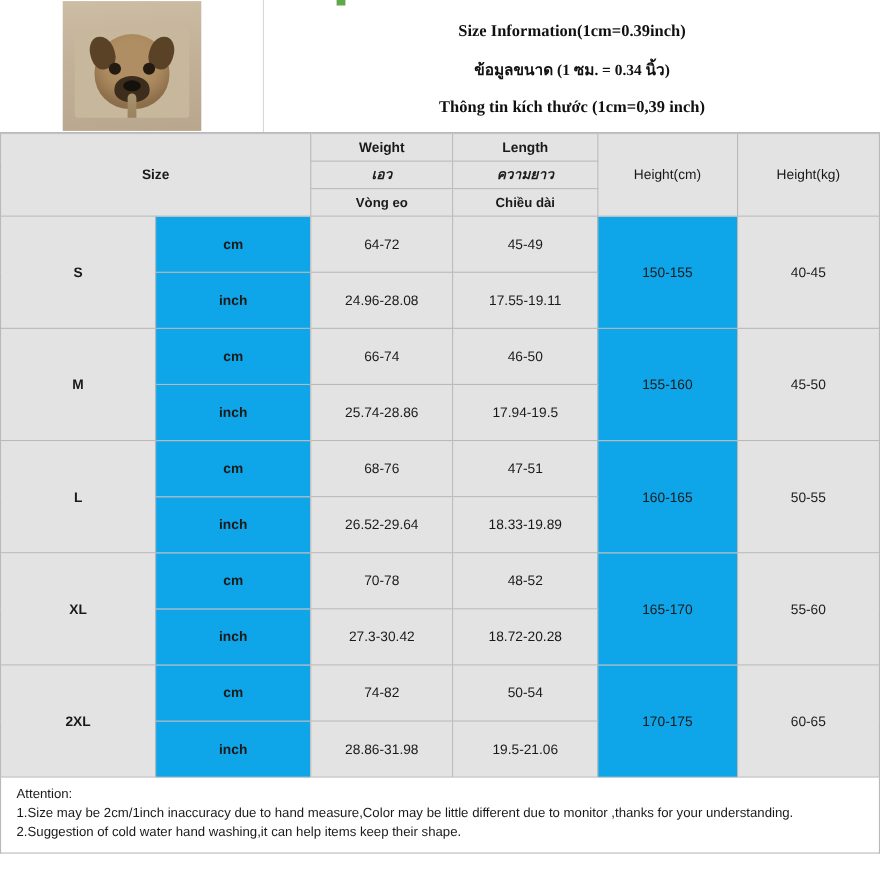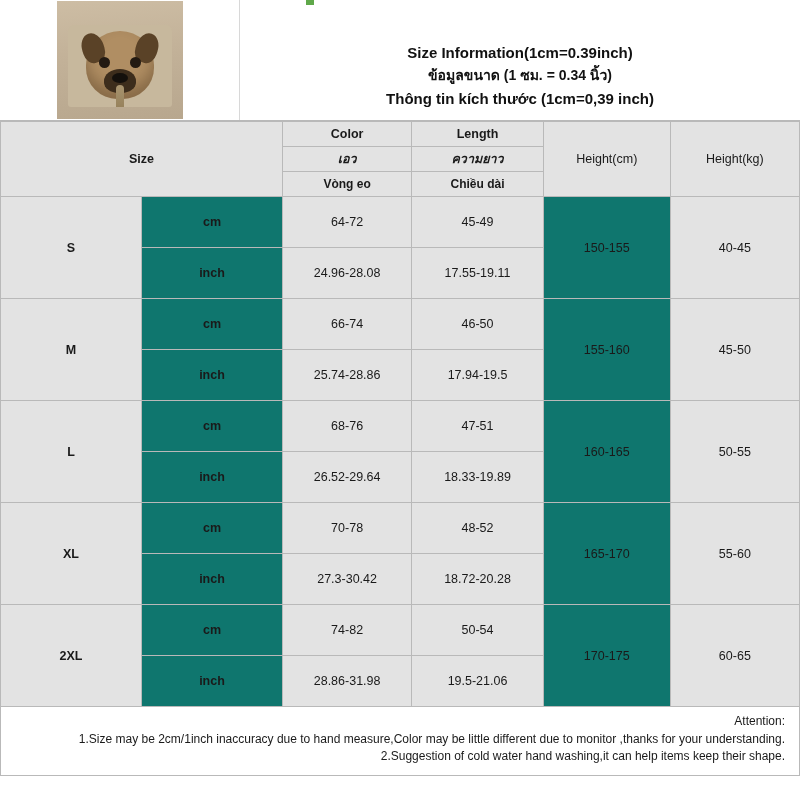--- a/index.html
+++ b/index.html
@@ -119,23 +119,24 @@
     height: 22px;
     background: linear-gradient(#a8946f, #97825c);
     transform: translateX(-50%);
     border-radius: 4px 4px 0 0;
   }
   .header-right {
     flex: 1;
     display: flex;
     flex-direction: column;
     align-items: center;
-    justify-content: flex-end;
+    justify-content: space-between;
     padding: 18px 10px 10px;
     box-sizing: border-box;
+    font-family: Liberation Serif, serif;
   }
   .title-line {
     font-weight: bold;
     font-size: 15px;
     line-height: 23px;
     color: #111111;
     text-align: center;
   }
   .title-line.thai { font-size: 14px; }
   
@@ -162,21 +163,21 @@
     padding: 0;
   }
   .col-size { width: 120px; }
   .col-unit { width: 120px; }
   .col-waist { width: 110px; }
   .col-length { width: 112px; }
   .col-height { width: 108px; }
   .col-weight { width: 110px; }
 
   .grey { background: #e3e3e3; }
-  .white { background: #0f766e; }
+  .white { background: #0ea5e9; }
 
   .hdr-size {
     font-size: 19px;
     font-weight: bold;
     height: 72px;
   }
   .hdr-sub {
     height: 24px;
     font-size: 12.5px;
     font-weight: bold;
@@ -195,21 +196,21 @@
   .unit-label {
     font-weight: bold;
     font-size: 12.5px;
   }
   
   .footer {
     border: 1px solid #b9b9b9;
     border-top: none;
     background: #ffffff;
     padding: 6px 14px 10px;
-    text-align: right;
+    text-align: left;
     box-sizing: border-box;
   }
   .footer .att {
     font-size: 12px;
     line-height: 17px;
     margin-bottom: 1px;
   }
   .footer .note {
     font-size: 12px;
     line-height: 17px;
@@ -254,21 +255,21 @@
       <col class="col-unit">
       <col class="col-waist">
       <col class="col-length">
       <col class="col-height">
       <col class="col-weight">
     </colgroup>
     <tbody>
 
       <tr>
         <td class="grey hdr-size" rowspan="3" colspan="2">Size</td>
-        <td class="grey hdr-sub">Color</td>
+        <td class="grey hdr-sub">Weight</td>
         <td class="grey hdr-sub">Length</td>
         <td class="grey hdr-plain" rowspan="3">Height(cm)</td>
         <td class="grey hdr-plain" rowspan="3">Height(kg)</td>
       </tr>
       <tr>
         <td class="grey hdr-sub thai">เอว</td>
         <td class="grey hdr-sub thai">ความยาว</td>
       </tr>
       <tr>
         <td class="grey hdr-sub viet">Vòng eo</td>

